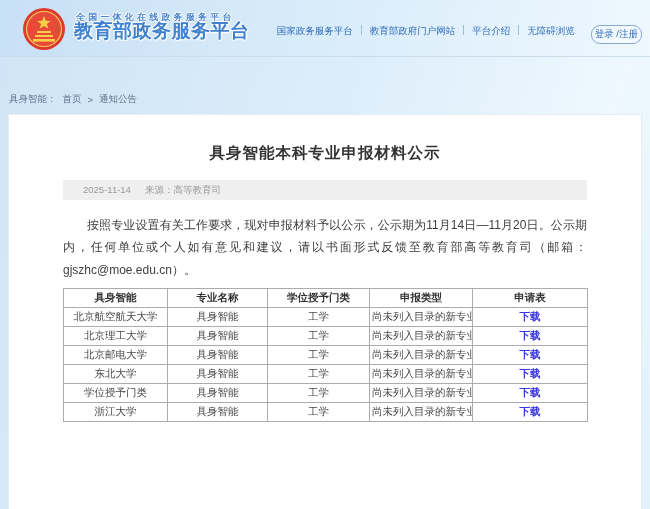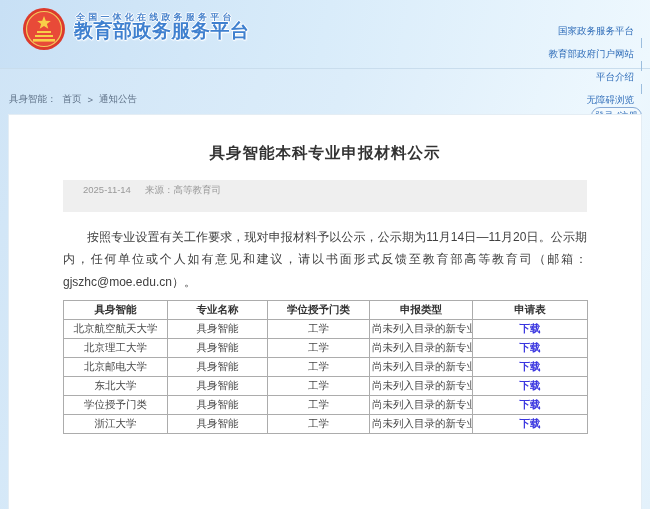--- a/index.html
+++ b/index.html
@@ -4,36 +4,36 @@
 <style>
   * { margin:0; padding:0; box-sizing:border-box; }
   html,body { width:650px; height:509px; }
   body {
     position:relative; overflow:hidden;
     font-family:"Liberation Sans","DejaVu Sans",sans-serif;
     background:linear-gradient(110deg,#cfe4f6 0%,#dcedfa 45%,#eef8fe 78%,#e3f1fb 100%);
   }
   
   .header {
-    position:absolute; top:0; left:0; width:650px; height:69px;
+    position:absolute; top:0; left:0; width:650px; height:57px;
     background:linear-gradient(100deg,#c8e0f5 0%,#d9ecfa 50%,#eef8fe 100%);
     border-bottom:1px solid #c9dded;
   }
   .emblem { position:absolute; left:22px; top:7px; width:44px; height:44px; }
   .logo-small {
     position:absolute; left:76px; top:11px;
     font-size:9px; font-weight:bold; color:#4d86cd; letter-spacing:3.2px; white-space:nowrap;
     text-shadow:0 1px 0 #fff,0 -1px 0 #fff,1px 0 0 #fff,-1px 0 0 #fff;
   }
   .logo-big {
     position:absolute; left:74px; top:18px;
     font-size:19px; font-weight:bold; color:#3f80cf; letter-spacing:0.5px; white-space:nowrap;
     text-shadow:0 1px 0 #fff,0 -1px 0 #fff,1px 0 0 #fff,-1px 0 0 #fff,1px 1px 2px rgba(255,255,255,.9);
   }
-  .top-nav { position:absolute; right:8px; top:25px; display:flex; align-items:flex-end;flex-direction:column; }
+  .top-nav { position:absolute; right:8px; top:25px; display:flex; align-items:flex-start; }
   .nav-item { font-size:9.5px; color:#2e6cb8; padding:0 8px; white-space:nowrap; cursor:pointer; }
   .nav-sep { width:1px; height:10px; background:#9dbede; }
   .login-btn {
     margin-left:8px; font-size:9.5px; color:#2e6cb8; white-space:nowrap;
     border:1px solid #86a9d5; border-radius:9px; padding:2px 3px;
     background:rgba(255,255,255,.35); cursor:pointer;
   }
   
   .breadcrumb { position:absolute; left:9px; top:93px; display:flex; align-items:center; font-size:9.5px; color:#5f7288; }
   .breadcrumb .crumb { margin-right:6px; }
@@ -41,21 +41,21 @@
   
   .card {
     position:absolute; left:8px; top:114px; width:634px; height:400px;
     background:#fff; border:1px solid #e4edf4; border-bottom:none;
   }
   .article-title {
     margin-top:28px; text-align:center;
     font-size:15.5px; font-weight:bold; color:#333; letter-spacing:1px;
   }
   .meta-bar {
-    margin:16px 54px 0; height:32px; line-height:19px;
+    margin:16px 54px 0; height:20px; line-height:19px;
     background:#efefef; font-size:9.5px; color:#999;
     padding-left:20px; display:flex; gap:14px;
   }
   .paragraphs { margin:14px 54px 0; }
   .para {
     font-size:12px; color:#404040; line-height:22.4px;
     text-indent:2em; text-align:justify; margin-bottom:5px;
   }
   
   .pub-table {

